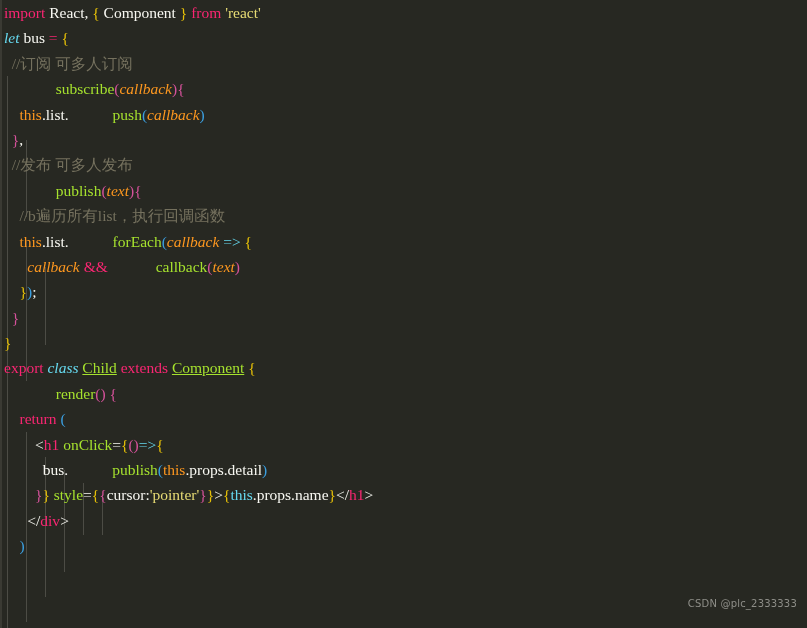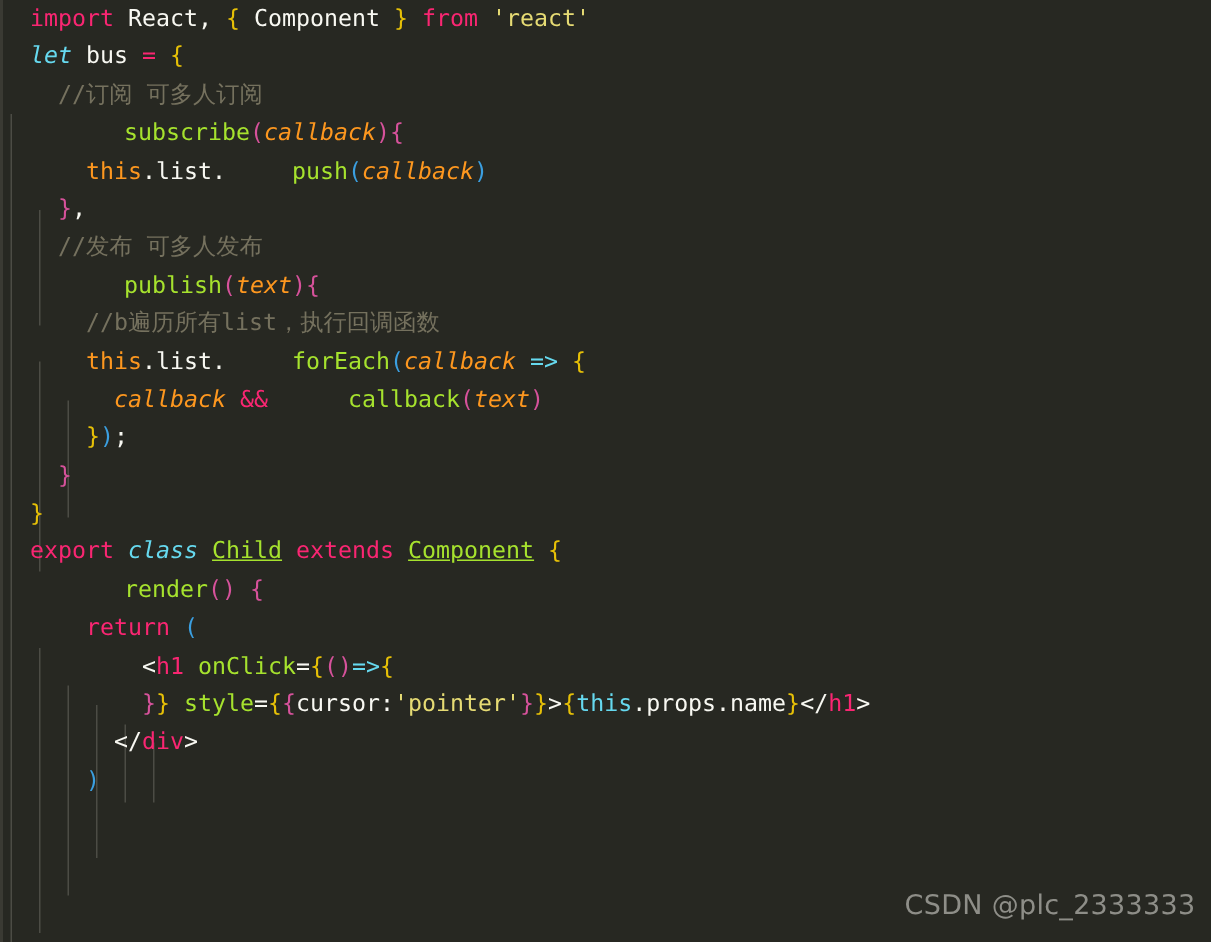--- a/index.html
+++ b/index.html
@@ -28,22 +28,23 @@
   }
   #code-area {
     position: relative;
     padding: 0;
     margin: 0;
     z-index: 2;
   }
   .line {
     height: 25.4px;
     white-space: pre;
-    padding-left: 20px;
+    padding-left: 4px;
     position: relative;
+    font-family: Liberation Serif, serif;
   }
   
   .iguide {
     position: absolute;
     width: 1px;
     background: #4c4c45;
     z-index: 1;
   }
   
   .kw       { color: #f92672; }            
@@ -62,21 +63,21 @@
   .attr     { color: #a6e22e; }            
   .b-yellow { color: #e6c007; }
   .b-magenta{ color: #d6529b; }
   .b-blue   { color: #3b9fe0; }
   #watermark {
     position: absolute;
     right: 10px;
     bottom: 12px;
     color: #8e8e88;
     font-family: "DejaVu Sans", "Liberation Sans", sans-serif;
-    font-size: 18px;
+    font-size: 10px;
     letter-spacing: 0.2px;
     z-index: 5;
     text-align: right;
   }
 </style>
 </head>
 <body>
 
 <div id="editor">
 
@@ -127,20 +128,21 @@
 
     <div class="line"><span class="kw">export</span><span class="plain"> </span><span class="kw-it">class</span><span class="plain"> </span><span class="type">Child</span><span class="plain"> </span><span class="kw">extends</span><span class="plain"> </span><span class="type">Component</span><span class="plain"> </span><span class="b-yellow">{</span></div>
 
     <div class="line"><span class="plain">  </span><span class="fn">render</span><span class="b-magenta">(</span><span class="b-magenta">)</span><span class="plain"> </span><span class="b-magenta">{</span></div>
 
     <div class="line"><span class="plain">    </span><span class="kw">return</span><span class="plain"> </span><span class="b-blue">(</span></div>
 
 
     <div class="line"><span class="plain">        &lt;</span><span class="tag">h1</span><span class="plain"> </span><span class="attr">onClick</span><span class="plain">=</span><span class="b-yellow">{</span><span class="b-magenta">(</span><span class="b-magenta">)</span><span class="arrow">=&gt;</span><span class="b-yellow">{</span></div>
 
+    <div class="line"><span class="plain">          bus.</span><span class="fn">publish</span><span class="b-blue">(</span><span class="this-o">this</span><span class="plain">.props.detail</span><span class="b-blue">)</span></div>
 
     <div class="line"><span class="plain">        </span><span class="b-magenta">}</span><span class="b-yellow">}</span><span class="plain"> </span><span class="attr">style</span><span class="plain">=</span><span class="b-yellow">{</span><span class="b-magenta">{</span><span class="plain">cursor:</span><span class="str">'pointer'</span><span class="b-magenta">}</span><span class="b-yellow">}</span><span class="plain">&gt;</span><span class="b-yellow">{</span><span class="this-b">this</span><span class="plain">.props.name</span><span class="b-yellow">}</span><span class="plain">&lt;/</span><span class="tag">h1</span><span class="plain">&gt;</span></div>
 
     <div class="line"><span class="plain">      &lt;/</span><span class="tag">div</span><span class="plain">&gt;</span></div>
 
     <div class="line"><span class="plain">    </span><span class="b-blue">)</span></div>
 
   </div>
 
   <div id="watermark">CSDN @plc_2333333</div>

